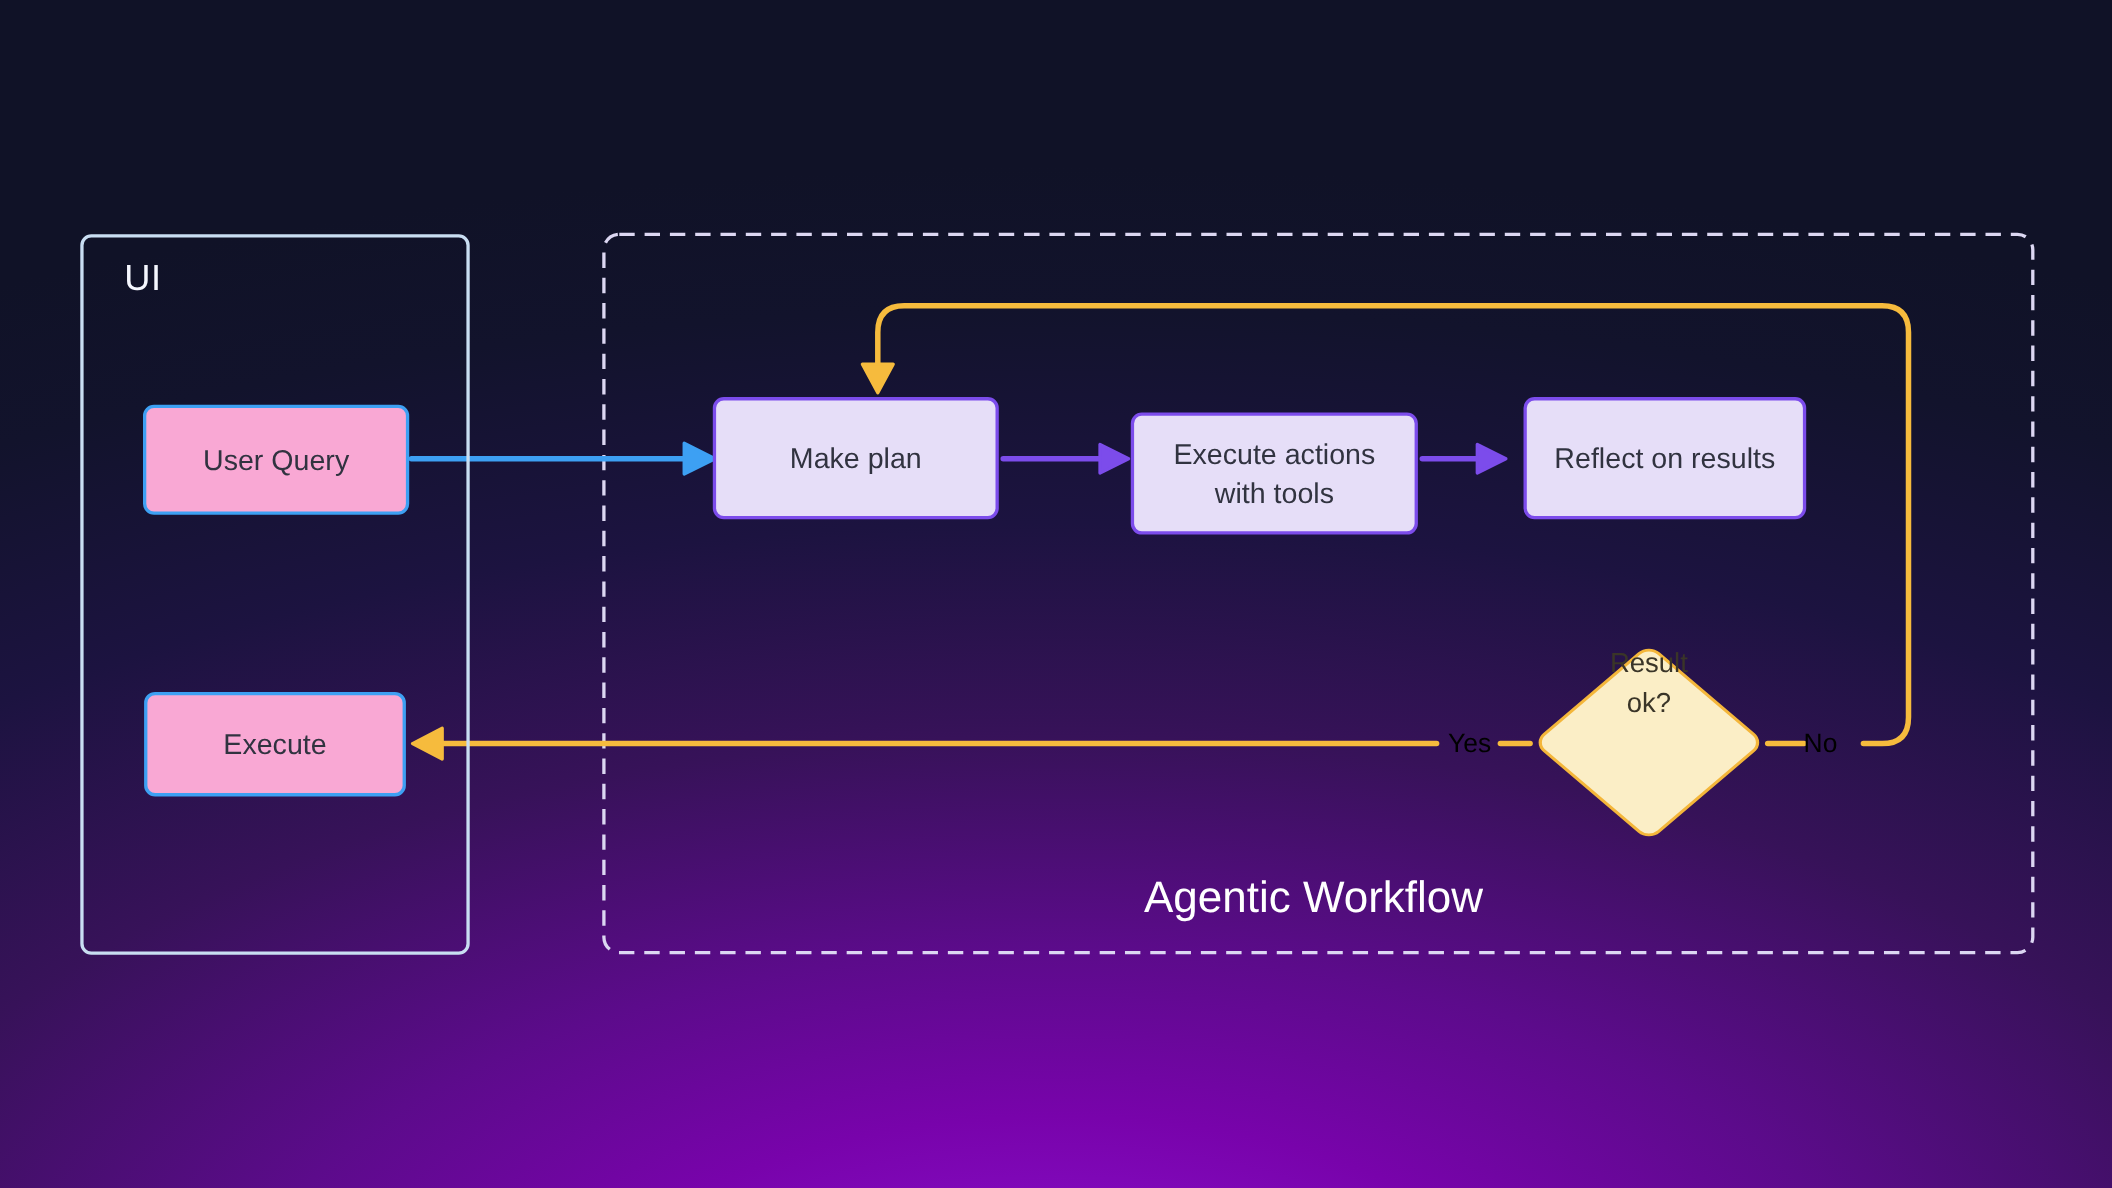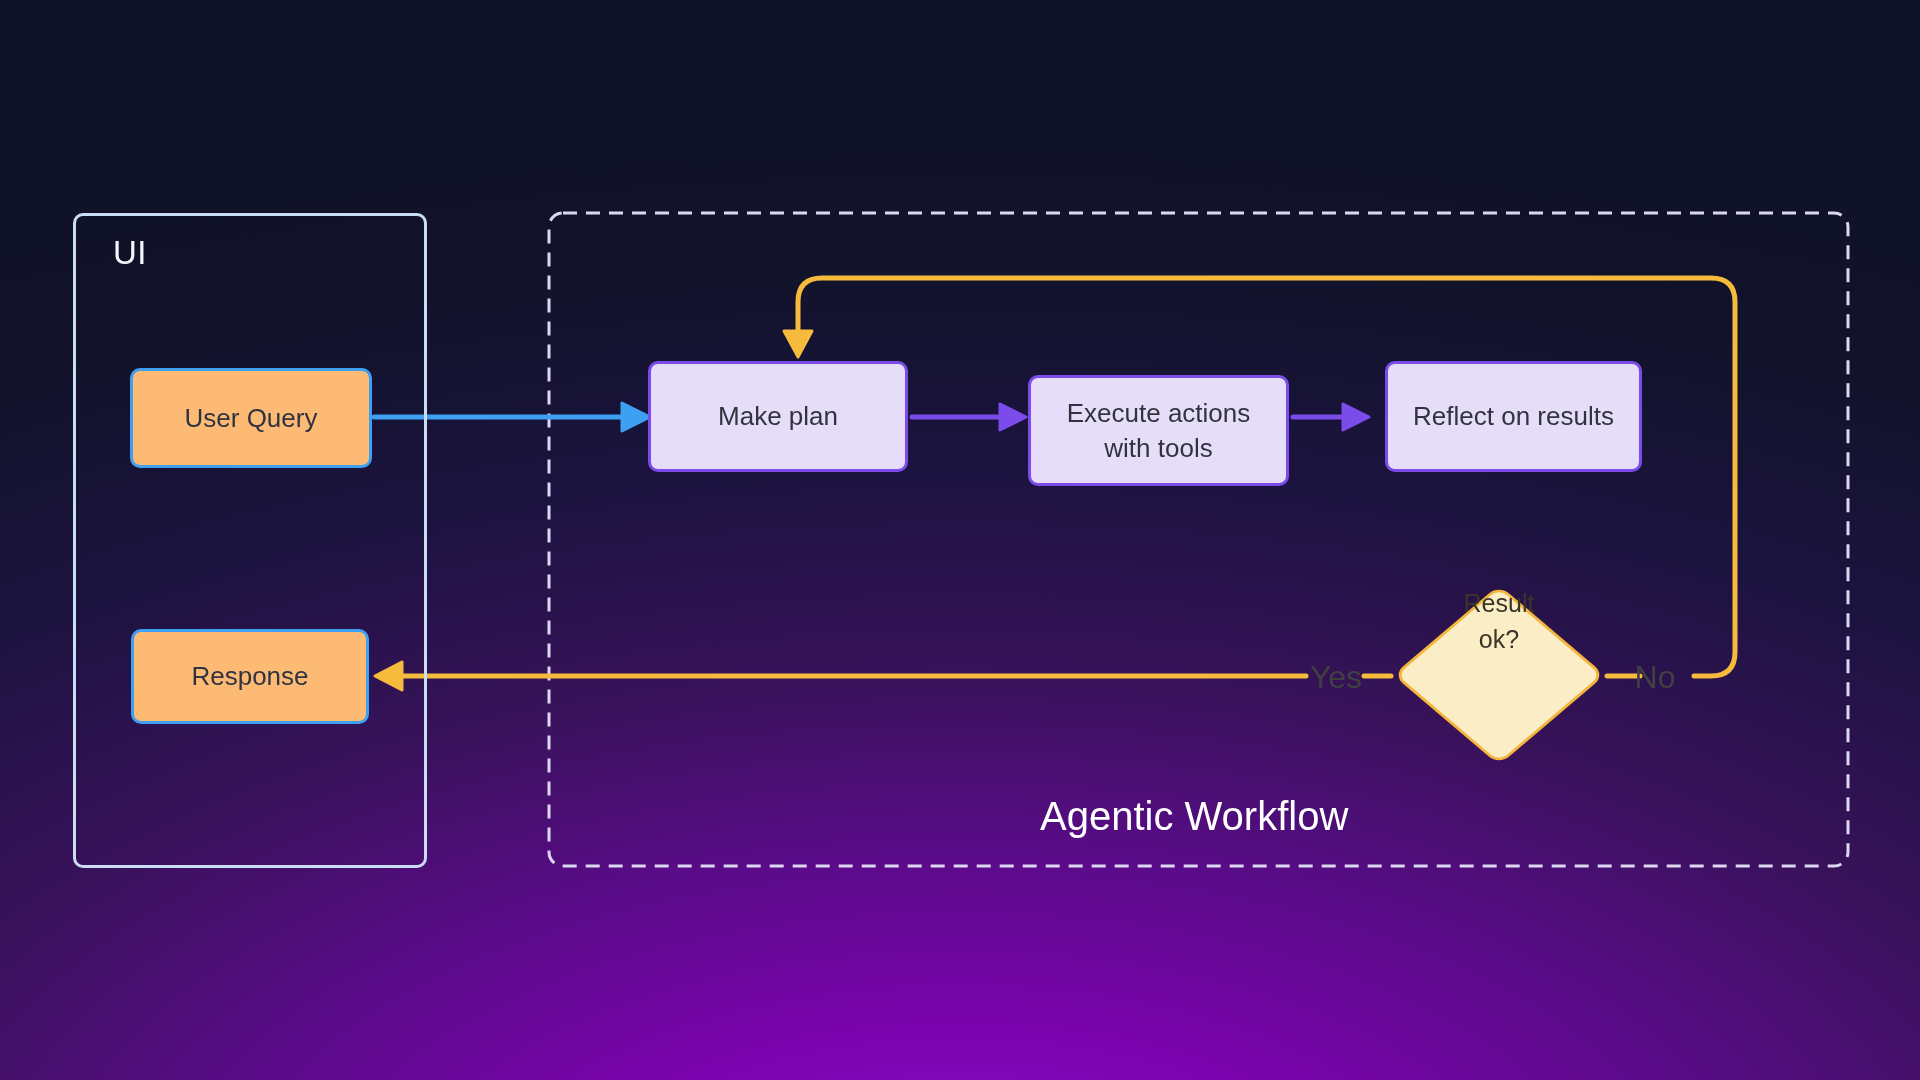--- a/index.html
+++ b/index.html
@@ -27,21 +27,21 @@
     left: 1040px; top: 782px; width: 352px; 
     color: #ffffff; font-size: 40px; font-weight: 400; margin-top: 12px;
   }
 
   
   .node {
     display: flex; align-items: center; justify-content: center;
     text-align: center; border-radius: 10px;
     font-size: 26px; font-weight: 500; color: #313340; line-height: 35px;
   }
-  .node-blue { background: #fdba74; border: 3px solid #3da0f3; }
+  .node-blue { background: #f9a8d4; border: 3px solid #3da0f3; }
   .node-purple { background: #e6def8; border: 3px solid #7c4ceb; }
 
   .n-user-query { left: 130px; top: 368px; width: 242px; height: 100px; }
   .n-response   { left: 131px; top: 629px; width: 238px; height: 95px;  }
   .n-make-plan  { left: 648px; top: 361px; width: 260px; height: 111px; text-align: right; }
   .n-execute    { left: 1028px; top: 375px; width: 261px; height: 111px; }
   .n-reflect    { left: 1385px; top: 361px; width: 257px; height: 111px; }
 
   
   .diamond-wrap { left: 1393px; top: 585px; width: 212px; height: 180px; }
@@ -51,21 +51,21 @@
     transform: scaleY(0.85) rotate(45deg); transform-origin: center;
   }
   .diamond-label {
     position: absolute; inset: 0;
     display: flex; flex-direction: column; align-items: center; justify-content: flex-start;
     font-size: 25px; font-weight: 500; color: #3a3528; line-height: 36px;
   }
 
   
   .edge-label {
-    color: #404040; font-size: 32px; font-weight: 400;
+    color: #000000; font-size: 24px; font-weight: 400;
     transform: translate(-50%, -50%); white-space: nowrap; text-align: center;
   }
   .lbl-yes { left: 1336px; top: 677px; }
   .lbl-no  { left: 1655px; top: 677px; }
 
   svg.layer { position: absolute; left: 0; top: 0; }
 </style>
 </head>
 <body>
 
@@ -102,21 +102,21 @@
 </svg>
 
 <div class="abs ui-container"></div>
 <div class="abs ui-title">UI</div>
 
 <div class="abs node node-blue n-user-query">
   <span>User Query</span>
 </div>
 
 <div class="abs node node-blue n-response">
-  <span>Response</span>
+  <span>Execute</span>
 </div>
 
 <div class="abs node node-purple n-make-plan">
   <span>Make plan</span>
 </div>
 
 <div class="abs node node-purple n-execute">
   <span>
     <span style="display:block">Execute actions</span>
     <span style="display:block">with tools</span>

